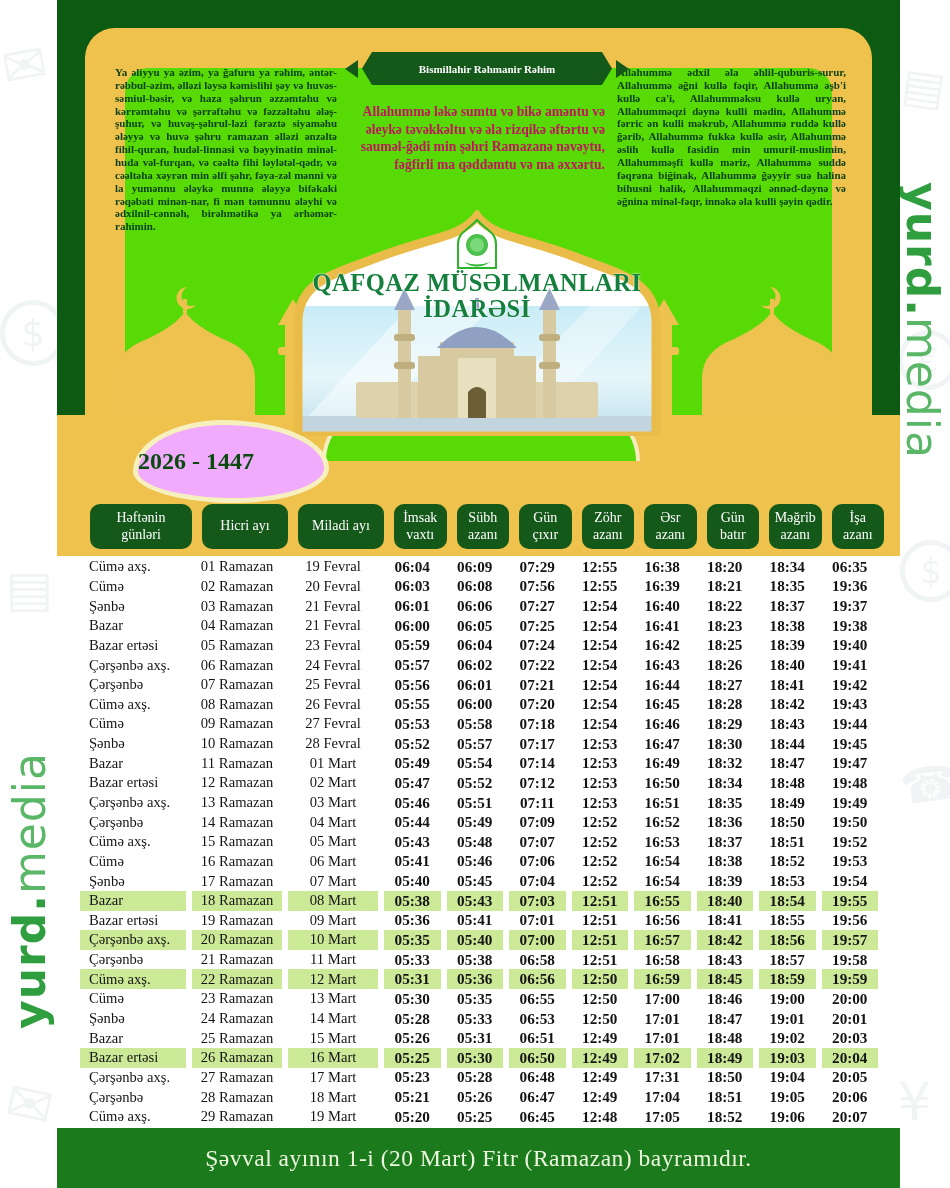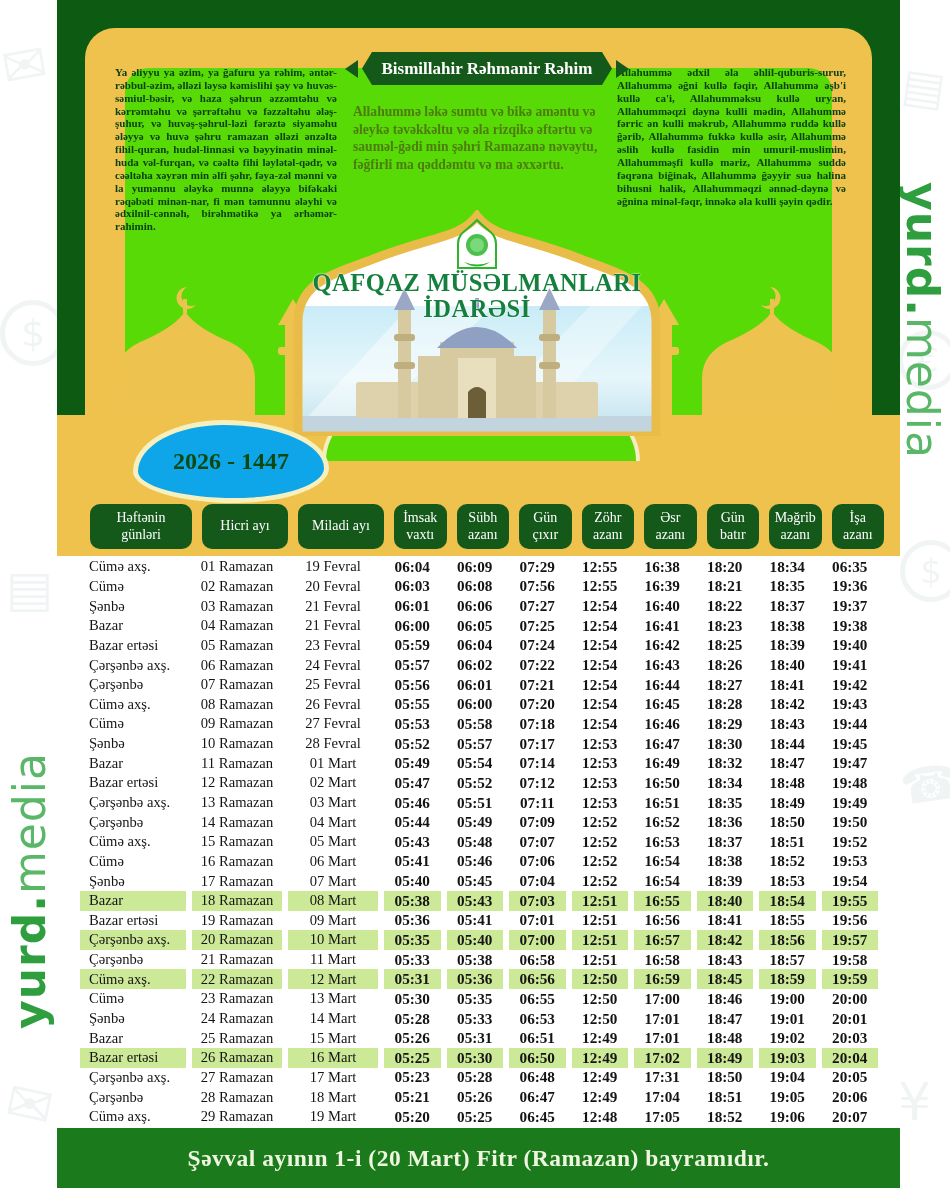--- a/index.html
+++ b/index.html
@@ -21,44 +21,44 @@
   .top-frame{position:absolute;left:0;top:0;width:843px;height:420px;background:#0d5a12;z-index:1;}
   .yellow-mat{position:absolute;left:28px;right:28px;top:28px;bottom:0;background:#efc24d;border-radius:30px 30px 0 0;}
   .green-panel{position:absolute;left:40px;right:40px;top:40px;bottom:0;background:#57da06;border-radius:24px 24px 0 0;}
   .panel-cols{position:absolute;left:40px;right:40px;top:40px;bottom:0;display:flex;}
   .pcol{box-sizing:border-box;}
   .pcol.left{width:250px;padding:26px 10px 0 18px;}
   .pcol.center{width:264px;padding-top:12px;text-align:center;}
   .pcol.right{width:249px;padding:26px 14px 0 6px;}
   .prayer{font-weight:bold;color:#0b3f10;font-size:11px;line-height:1.17;text-align:justify;}
   .badge{position:relative;margin:0 auto;width:250px;height:33px;background:#14591a;color:#fff;
-         display:flex;align-items:center;justify-content:center;font-weight:bold;font-size:17px;
+         display:flex;align-items:center;justify-content:center;font-weight:bold;font-size:11px;
          clip-path:polygon(0 50%,4% 0,96% 0,100% 50%,96% 100%,4% 100%);}
   .badge-wrap{position:relative;width:280px;margin:0 auto;}
   .badge-arrow{position:absolute;top:8px;width:0;height:0;border-top:9px solid transparent;border-bottom:9px solid transparent;}
   .badge-arrow.la{left:-2px;border-right:13px solid #14591a;}
   .badge-arrow.ra{right:-2px;border-left:13px solid #14591a;}
-  .center-prayer{margin:18px auto 0;width:252px;font-weight:bold;color:#4d7c0f;font-size:13.6px;line-height:1.3;text-align:left;}
+  .center-prayer{margin:18px auto 0;width:252px;font-weight:bold;color:#be185d;font-size:13.6px;line-height:1.3;text-align:right;}
   
   .silh{position:absolute;top:283px;width:300px;height:135px;z-index:2;}
   .silh.left{left:18px;}
   .silh.right{right:18px;transform:scaleX(-1);}
   
   .band{position:absolute;left:0;top:415px;width:843px;height:141px;background:#efc24d;z-index:2;}
   .mound{position:absolute;left:265px;top:405px;width:310px;height:52px;background:#57da06;
          border:4px solid #f5ecc0;border-bottom:none;border-radius:160px 160px 0 0;z-index:2;}
   
   .arch-wrap{position:absolute;left:233px;top:210px;width:374px;height:226px;z-index:3;}
   .arch-overlay{position:absolute;left:0;top:0;width:100%;text-align:center;}
   .emblem{margin:8px auto 0;display:block;}
   .org-title{font-weight:bold;color:#15803d;font-size:24.5px;line-height:1.08;letter-spacing:.5px;
              text-shadow:0 0 2px #ffffff,0 0 1px #ffffff;}
   
-  .oval{position:absolute;top:420px;width:196px;height:83px;background:#0ea5e9;border:5px solid #f6f0bf;
-        border-radius:46% 54% 48% 52% / 62% 58% 42% 38%;display:flex;align-items:center;justify-content:center;
+  .oval{position:absolute;top:420px;width:196px;height:83px;background:#f0abfc;border:5px solid #f6f0bf;
+        border-radius:46% 54% 48% 52% / 62% 58% 42% 38%;display:flex;align-items:center;
         z-index:4;box-sizing:border-box;}
   .oval.left{left:76px;}
   .oval.right{left:560px;}
   .oval .txt{font-weight:bold;font-size:24px;color:#0a4a0f;}
   .band-title{position:absolute;left:276px;top:428px;width:286px;text-align:center;z-index:3;
               font-weight:bold;color:#1e7a1e;font-size:27px;line-height:1.16;letter-spacing:1px;}
   
   .thead{position:absolute;left:28px;top:504px;width:804px;display:grid;
          grid-template-columns:112px 96px 96px repeat(8,1fr);z-index:5;}
   .hcell{display:flex;align-items:stretch;justify-content:center;}
@@ -68,21 +68,21 @@
   .tbody{position:absolute;left:20px;top:557px;width:804px;display:grid;
          grid-template-columns:112px 96px 96px repeat(8,1fr);grid-auto-rows:19.65px;z-index:5;}
   .cell{font-size:14.6px;color:#141414;display:flex;align-items:center;justify-content:center;
         box-sizing:border-box;background-clip:padding-box;border-left:3px solid transparent;border-right:3px solid transparent;}
   .cell.c0{justify-content:flex-start;padding-left:9px;}
   .cell.c3,.cell.c4,.cell.c5,.cell.c6,.cell.c7,.cell.c8,.cell.c9,.cell.c10{font-weight:bold;font-size:15.2px;}
   .cell.hl{background-color:#cbe996;}
   
   .footer{position:absolute;left:0;bottom:0;width:843px;height:60px;background:#1b7a1b;z-index:6;
           display:flex;align-items:center;justify-content:center;}
-  .footer .txt{color:#eef6e0;font-weight:bold;font-size:23.5px;letter-spacing:.5px;}
+  .footer .txt{color:#eef6e0;font-weight:normal;font-size:23.5px;letter-spacing:.5px;}
 </style>
 </head>
 <body>
 
 <span class="doodle" style="left:2px;top:34px;font-size:54px;transform:rotate(-10deg);">✉</span>
 <span class="doodle circ" style="left:0;top:300px;width:56px;height:56px;font-size:38px;">$</span>
 <span class="doodle" style="left:6px;top:560px;font-size:50px;">▤</span>
 <span class="doodle" style="left:6px;top:1072px;font-size:56px;transform:rotate(12deg);">✉</span>
 <span class="doodle" style="left:902px;top:60px;font-size:46px;transform:rotate(8deg);">▤</span>
 <span class="doodle circ" style="left:898px;top:330px;width:50px;height:50px;font-size:34px;">€</span>

